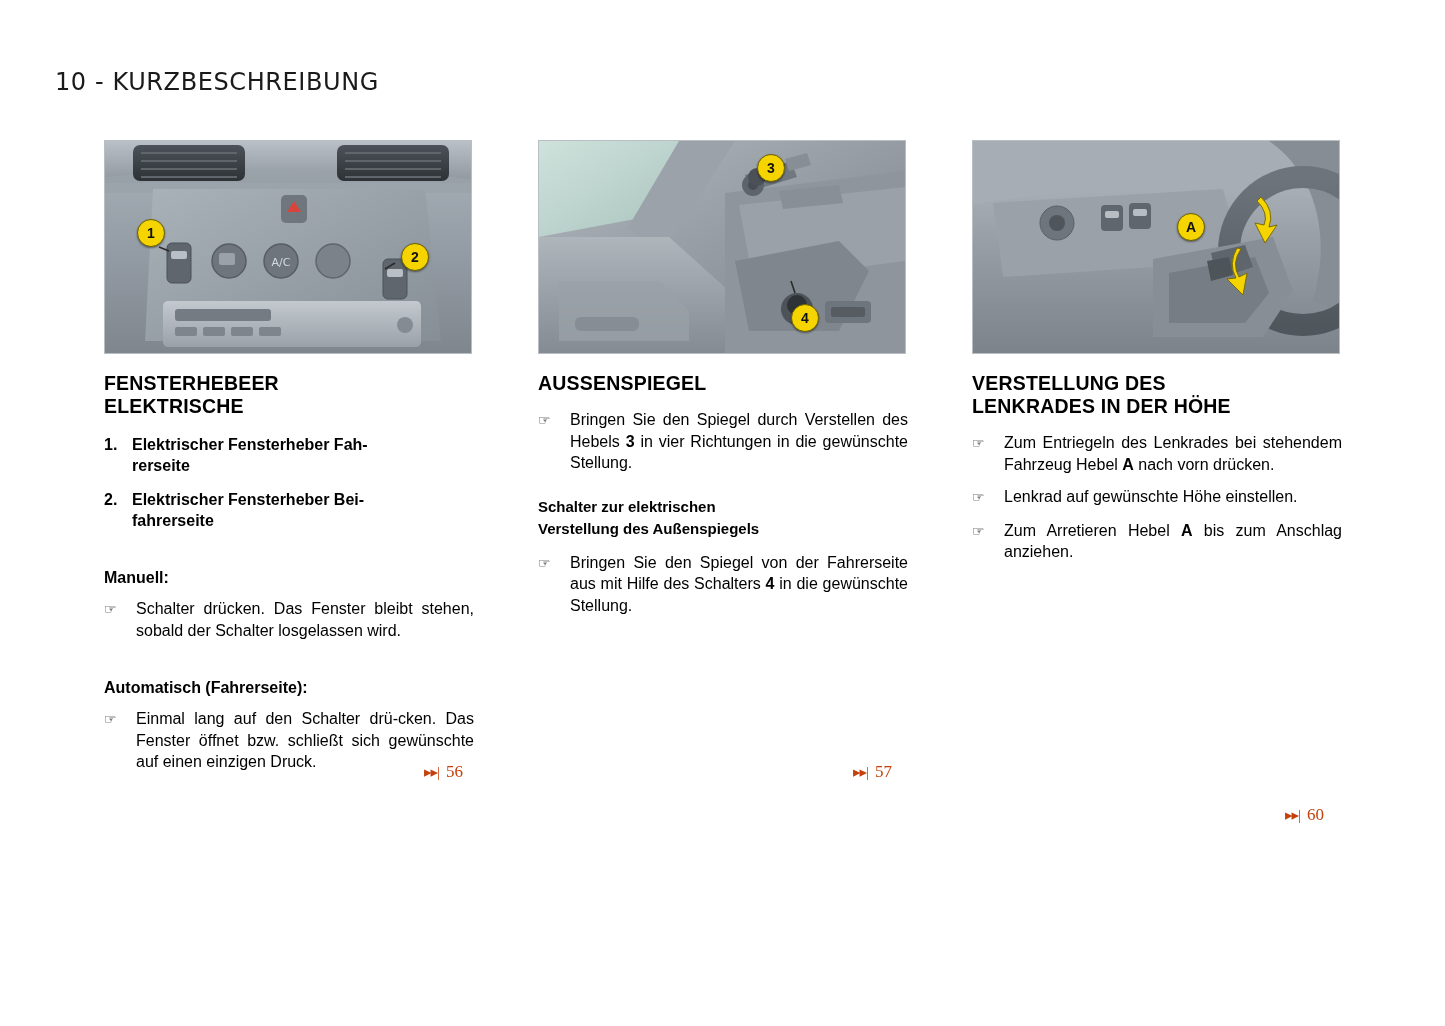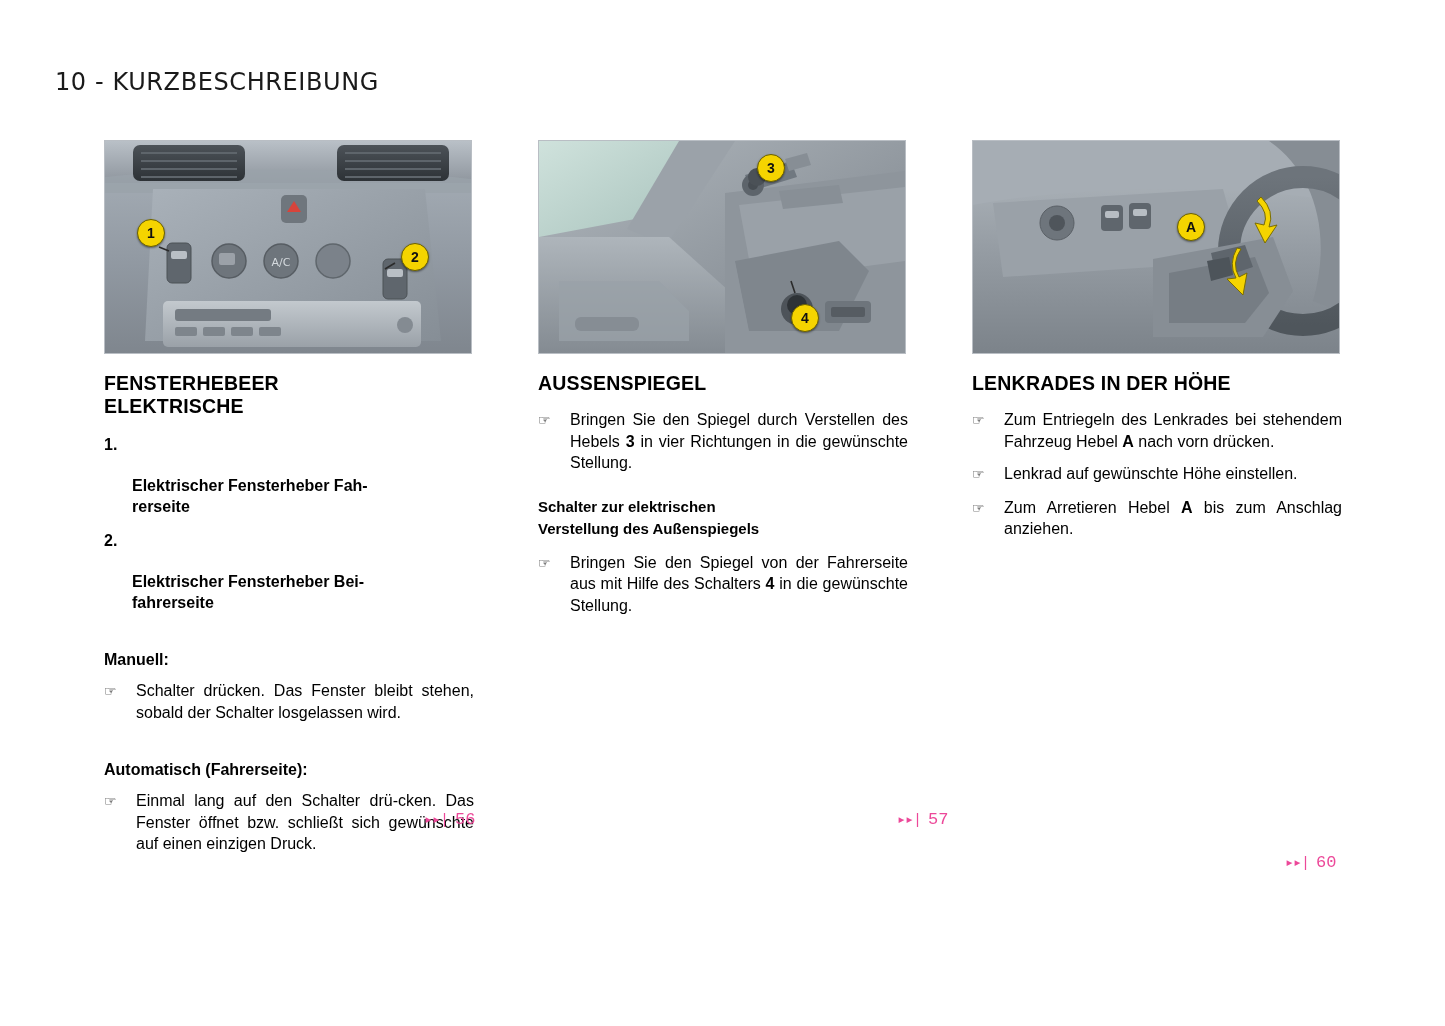--- a/index.html
+++ b/index.html
@@ -104,21 +104,20 @@
     margin-bottom: 13px;
     text-align: justify;
   }
   .numitem .num {
     width: 28px;
     flex: 0 0 28px;
   }
   .numitem .txt {
     flex: 1;
     text-align: justify;
-    margin-top: 41px;
   }
   .bullets {
     margin-top: 9px;
   }
   .bullet {
     display: flex;
     font-size: 16px;
     line-height: 21.5px;
     margin-bottom: 11px;
     font-family: "Liberation Sans", sans-serif;
@@ -133,24 +132,24 @@
   .bullet .btxt {
     flex: 1;
     text-align: justify;
     text-justify: inter-word;
   }
   .bullet .btxt b {
     font-weight: bold;
   }
   .footer-ref {
     position: absolute;
-    top: 810px;
+    top: 762px;
     font-size: 17px;
-    font-family: Liberation Mono, monospace;
-    color: #ec4899;
+    font-family: Liberation Serif, serif;
+    color: #c2410c;
     white-space: nowrap;
   }
   .ff {
     letter-spacing: -1px;
     margin-right: 7px;
     font-size: 15px;
   }
 </style>
 </head>
 <body>
@@ -387,20 +386,21 @@
           <path d="M238 112 L272 104 L280 126 L244 138 Z" fill="#5e656c"></path>
           <path d="M234 120 L256 116 L260 134 L238 140 Z" fill="#4d545a"></path>
 
           <path d="M288 56 q14 14 8 30 l8 -2 -12 18 -10 -20 9 2 q5 -12 -7 -24 z" fill="#f5d400" stroke="#7a6d00" stroke-width="1"></path>
           <path d="M268 108 q-10 14 -2 28 l8 -4 -4 22 -16 -16 9 -1 q-8 -14 1 -30 z" fill="#f5d400" stroke="#7a6d00" stroke-width="1"></path>
         </svg>
         <div class="fig-label" style="left:204px; top:72px;">A</div>
       </div>
 
       <div class="sect-title">
+        <div>VERSTELLUNG DES</div>
         <div>LENKRADES IN DER HÖHE</div>
       </div>
 
       <div class="bullets" style="margin-top:14px;">
         <div class="bullet">
           <span class="mark">☞</span>
           <span class="btxt">Zum Entriegeln des Lenkrades bei stehendem Fahrzeug Hebel <b>A</b> nach vorn drücken.</span>
         </div>
         <div class="bullet">
           <span class="mark">☞</span>
@@ -411,20 +411,20 @@
           <span class="btxt">Zum Arretieren Hebel <b>A</b> bis zum Anschlag anziehen.</span>
         </div>
       </div>
     </div>
 
   </div>
 
   <div class="footer-ref" style="left:424px;">
     <span class="ff">▸▸|</span><span>56</span>
   </div>
-  <div class="footer-ref" style="left:853px;margin-left:44px;">
+  <div class="footer-ref" style="left:853px;">
     <span class="ff">▸▸|</span><span>57</span>
   </div>
   <div class="footer-ref" style="left:1285px;margin-top:43px;">
     <span class="ff">▸▸|</span><span>60</span>
   </div>
 
 </div>
 
 </body></html>

